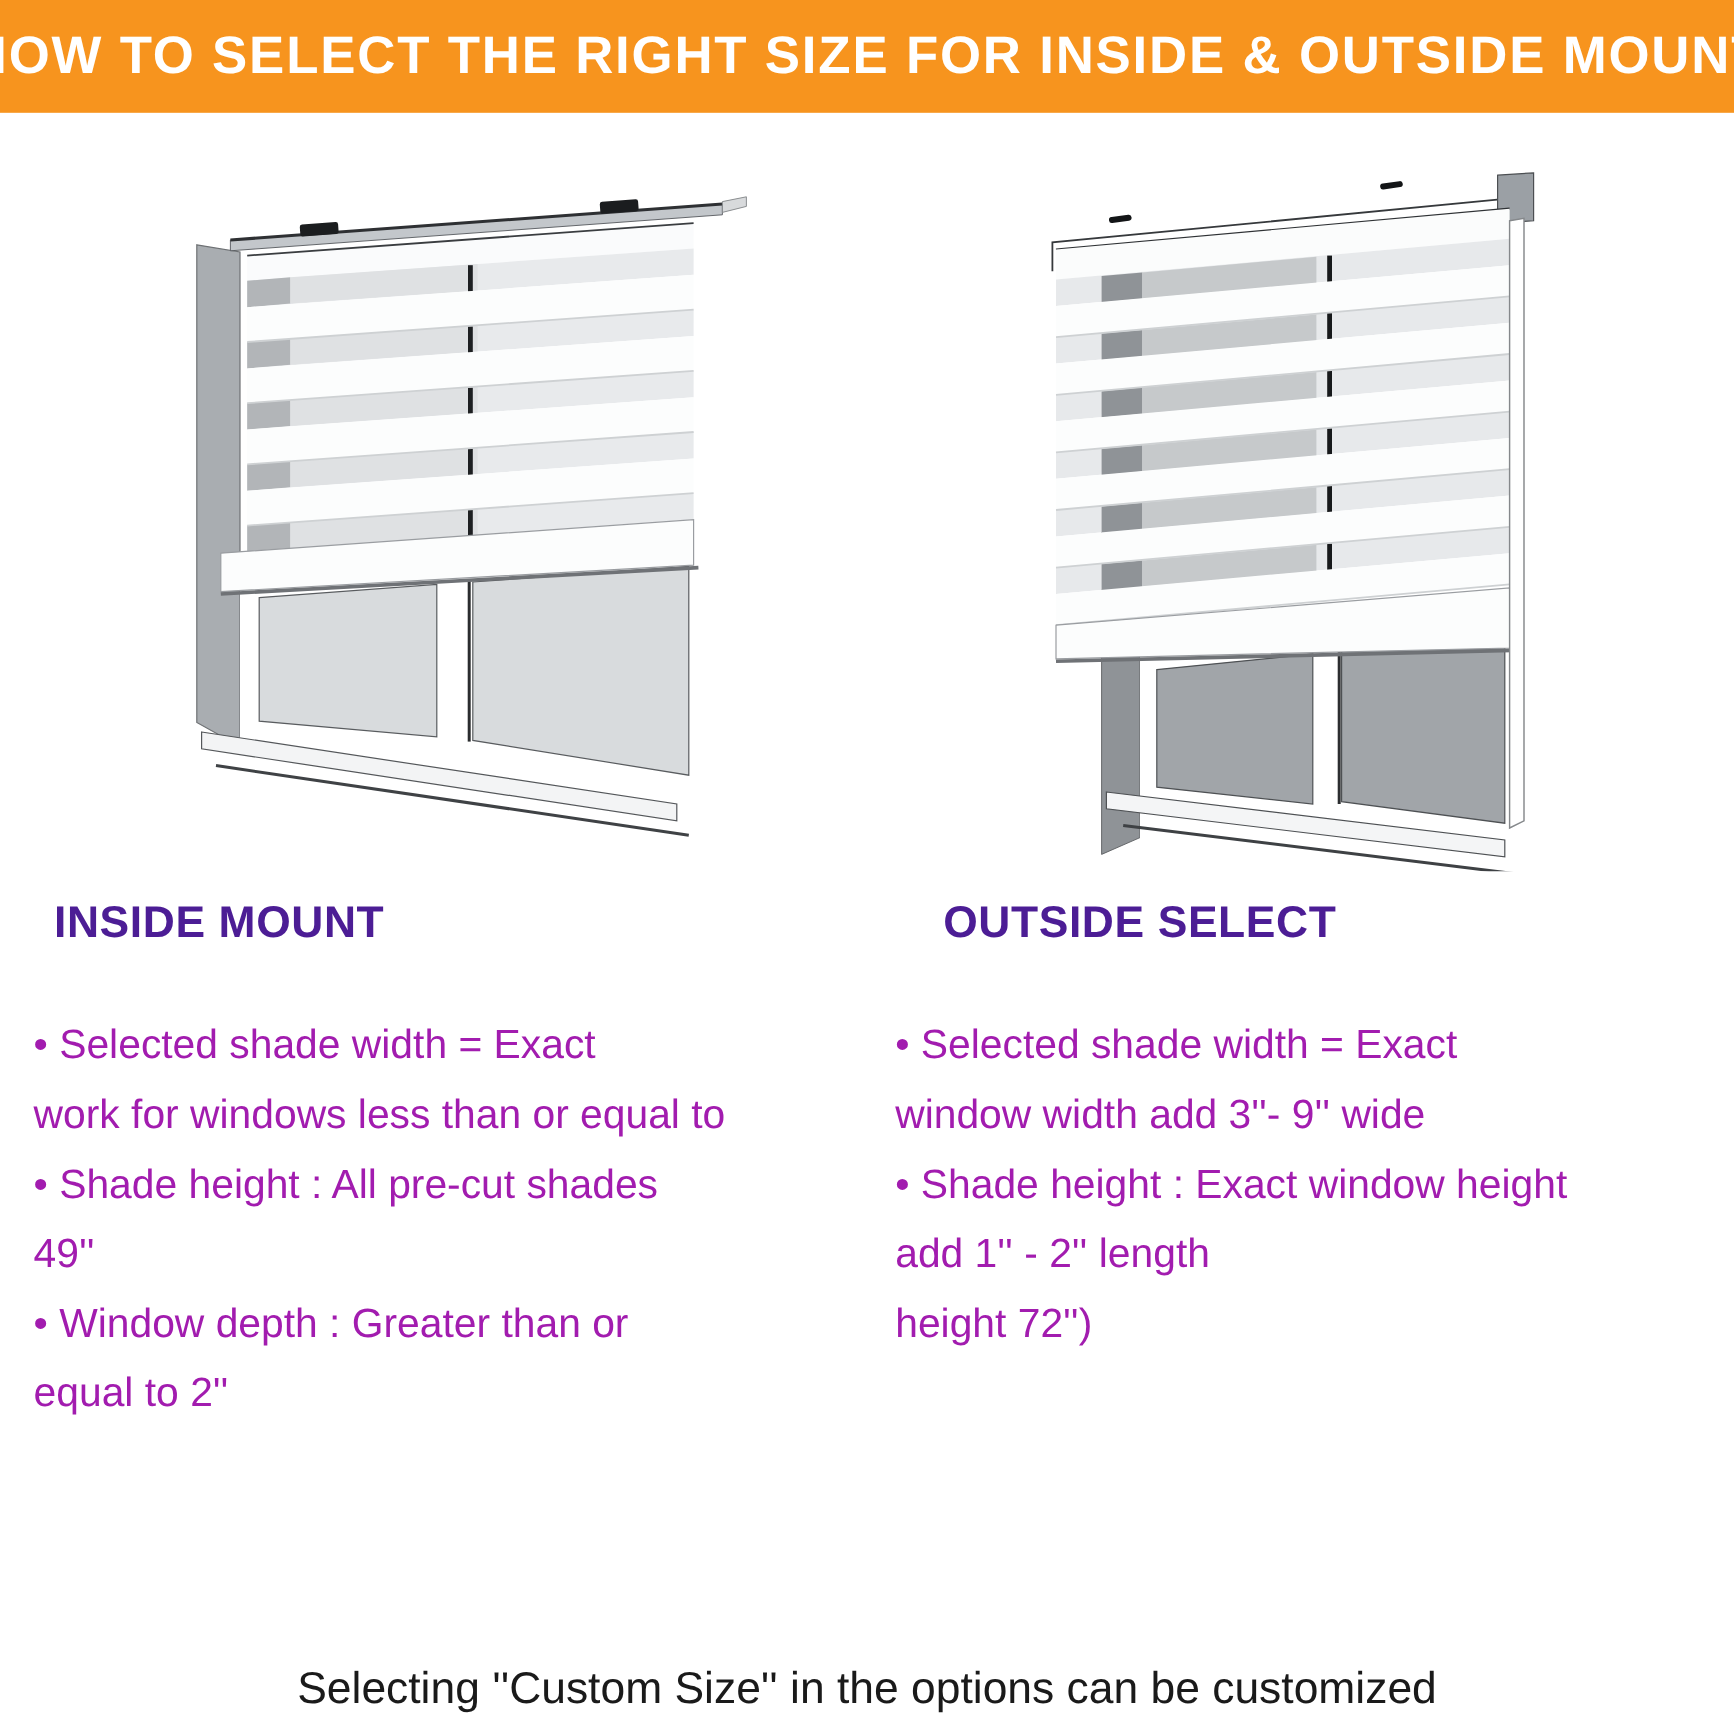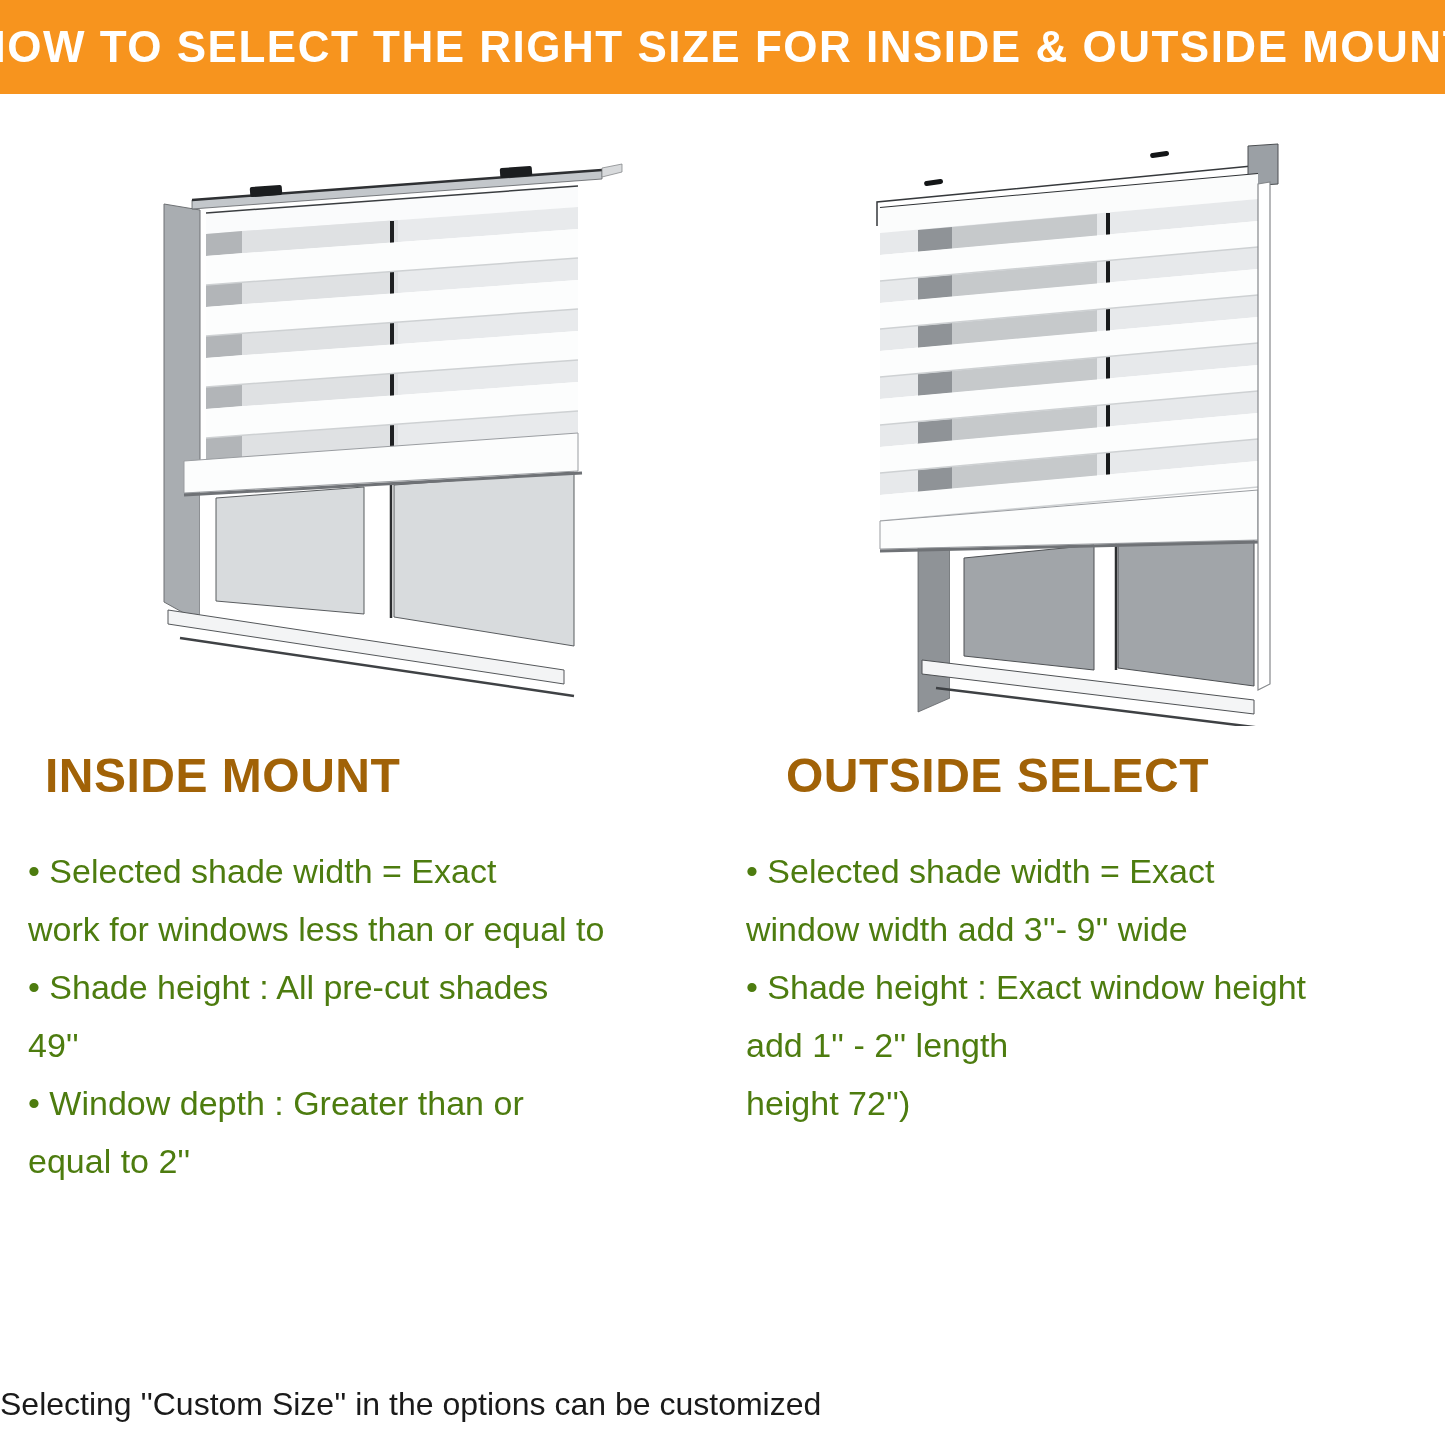--- a/index.html
+++ b/index.html
@@ -11,34 +11,34 @@
           display:flex;align-items:center;justify-content:center;}
   .banner-title{color:#ffffff;font-size:44px;font-weight:700;letter-spacing:1.5px;white-space:nowrap;}
 
   
   .fig{position:absolute;}
   .fig svg{display:block;width:100%;height:100%;}
   .fig-inside{left:150px;top:146px;width:476px;height:566px;}
   .fig-outside{left:862px;top:138px;width:484px;height:588px;}
 
   
-  .mount-heading{position:absolute;font-size:48px;font-weight:700;color:#a16207;
+  .mount-heading{position:absolute;font-size:37px;font-weight:700;color:#4c1d95;
                  letter-spacing:0.5px;white-space:nowrap;}
   .heading-inside{left:45px;top:748px;}
   .heading-outside{left:786px;top:748px;}
 
   
-  .col{position:absolute;font-size:34px;color:#4d7c0f;}
+  .col{position:absolute;font-size:34px;color:#a21caf;}
   .col .line{height:58px;line-height:58px;white-space:nowrap;}
   .col-inside{left:28px;top:842px;width:705px;}
   .col-outside{left:746px;top:842px;width:700px;}
 
   
-  .footer-note{position:absolute;left:0;top:1386px;width:100%;
-               font-size:32px;color:#1a1a1a;}
+  .footer-note{position:absolute;left:0;top:1386px;width:100%;text-align:center;
+               font-size:37px;color:#1a1a1a;}
 </style>
 </head>
 <body>
 
 <div class="page">
 
   <div class="banner">
     <div class="banner-title">HOW TO SELECT THE RIGHT SIZE FOR INSIDE &amp; OUTSIDE MOUNT</div>
   </div>
 

